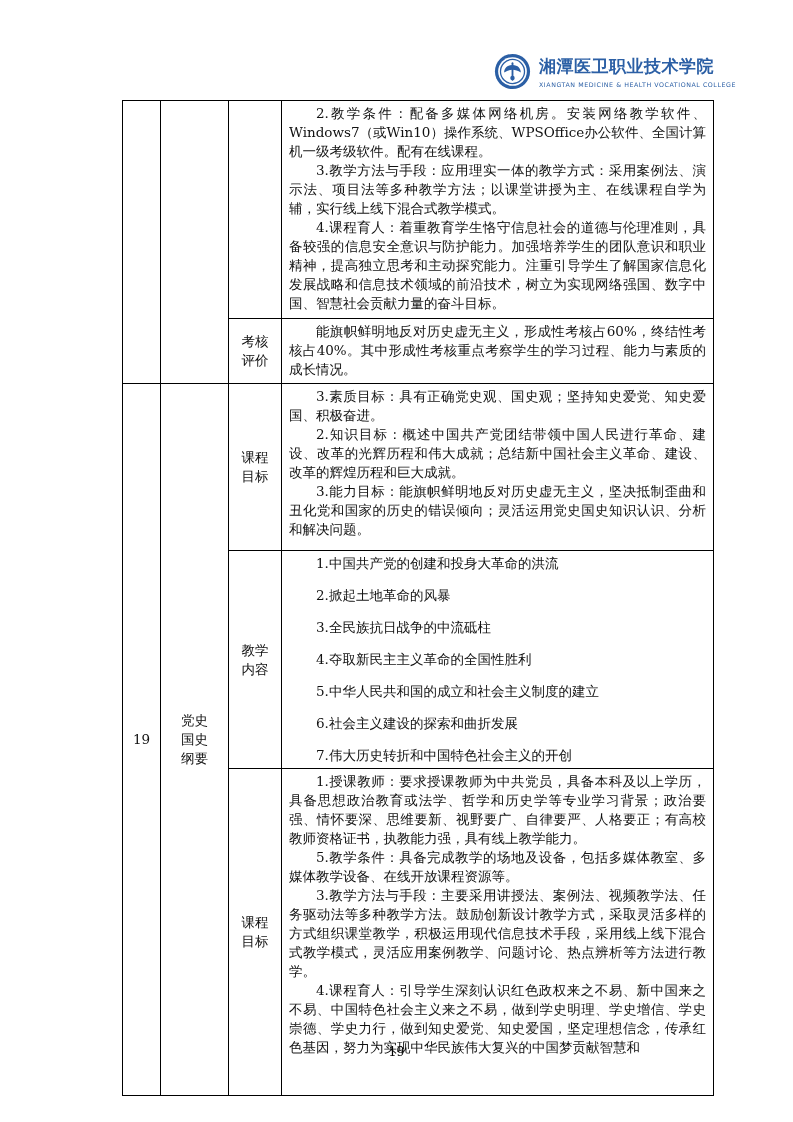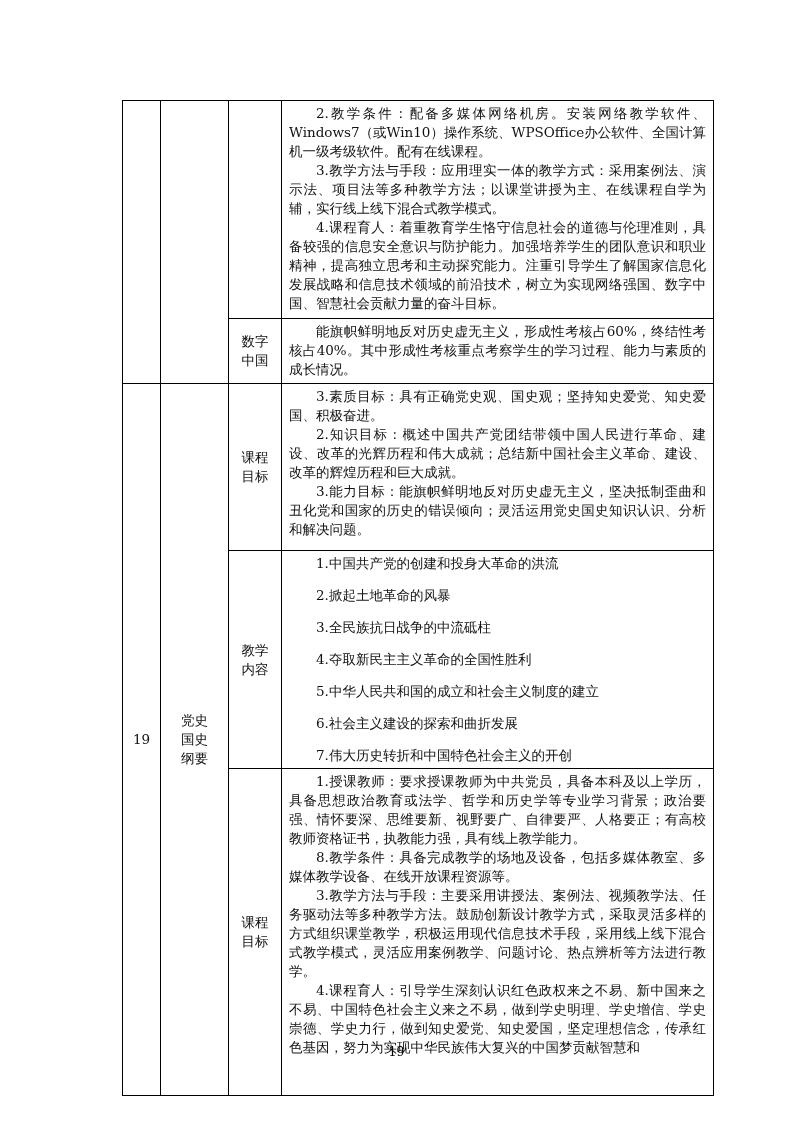--- a/index.html
+++ b/index.html
@@ -92,20 +92,34 @@
     text-align: center;
     font-size: 12.5px;
     color: #000000;
   }
 </style>
 </head>
 <body>
 
 <div class="page">
 
+  <div class="header">
+    <svg class="emblem" viewBox="0 0 40 40" aria-hidden="true">
+      <circle cx="20" cy="20" r="19" fill="#2b5fa5"></circle>
+      <circle cx="20" cy="20" r="15.5" fill="#ffffff"></circle>
+      <circle cx="20" cy="20" r="13" fill="none" stroke="#2b5fa5" stroke-width="1.4"></circle>
+      <rect x="19" y="10" width="2" height="20" rx="1" fill="#2b5fa5"></rect>
+      <path d="M20 13 C14 13 11 17 11 21 C14 19 17 18 20 18 C23 18 26 19 29 21 C29 17 26 13 20 13 Z" fill="#2b5fa5"></path>
+      <circle cx="20" cy="27" r="2.4" fill="#2b5fa5"></circle>
+    </svg>
+    <div class="logo-text">
+      <div class="logo-cn">湘潭医卫职业技术学院</div>
+      <div class="logo-en">XIANGTAN MEDICINE &amp; HEALTH VOCATIONAL COLLEGE</div>
+    </div>
+  </div>
 
   <table class="course-table">
     <colgroup>
       <col style="width:38px">
       <col style="width:68px">
       <col style="width:53px">
       <col style="width:432px">
     </colgroup>
 
     <tbody>
@@ -114,21 +128,21 @@
       <td class="c2" rowspan="2"></td>
       <td class="label"></td>
       <td class="c4">
         <p class="para">2.教学条件：配备多媒体网络机房。安装网络教学软件、Windows7（或Win10）操作系统、WPSOffice办公软件、全国计算机一级考级软件。配有在线课程。</p>
         <p class="para">3.教学方法与手段：应用理实一体的教学方式：采用案例法、演示法、项目法等多种教学方法；以课堂讲授为主、在线课程自学为辅，实行线上线下混合式教学模式。</p>
         <p class="para">4.课程育人：着重教育学生恪守信息社会的道德与伦理准则，具备较强的信息安全意识与防护能力。加强培养学生的团队意识和职业精神，提高独立思考和主动探究能力。注重引导学生了解国家信息化发展战略和信息技术领域的前沿技术，树立为实现网络强国、数字中国、智慧社会贡献力量的奋斗目标。</p>
       </td>
     </tr>
 
     <tr class="row-assess">
-      <td class="label">数字中国</td>
+      <td class="label">考核评价</td>
       <td class="c4">
         <p class="para">能旗帜鲜明地反对历史虚无主义，形成性考核占60%，终结性考核占40%。其中形成性考核重点考察学生的学习过程、能力与素质的成长情况。</p>
       </td>
     </tr>
 
     <tr class="row-goal">
       <td class="c1" rowspan="3">19</td>
       <td class="c2" rowspan="3">党史国史纲要</td>
       <td class="label">课程目标</td>
       <td class="c4">
@@ -148,21 +162,21 @@
         <p class="item">5.中华人民共和国的成立和社会主义制度的建立</p>
         <p class="item">6.社会主义建设的探索和曲折发展</p>
         <p class="item">7.伟大历史转折和中国特色社会主义的开创</p>
       </td>
     </tr>
 
     <tr class="row-req">
       <td class="label">课程目标</td>
       <td class="c4">
         <p class="para">1.授课教师：要求授课教师为中共党员，具备本科及以上学历，具备思想政治教育或法学、哲学和历史学等专业学习背景；政治要强、情怀要深、思维要新、视野要广、自律要严、人格要正；有高校教师资格证书，执教能力强，具有线上教学能力。</p>
-        <p class="para">8.教学条件：具备完成教学的场地及设备，包括多媒体教室、多媒体教学设备、在线开放课程资源等。</p>
+        <p class="para">5.教学条件：具备完成教学的场地及设备，包括多媒体教室、多媒体教学设备、在线开放课程资源等。</p>
         <p class="para">3.教学方法与手段：主要采用讲授法、案例法、视频教学法、任务驱动法等多种教学方法。鼓励创新设计教学方式，采取灵活多样的方式组织课堂教学，积极运用现代信息技术手段，采用线上线下混合式教学模式，灵活应用案例教学、问题讨论、热点辨析等方法进行教学。</p>
         <p class="para">4.课程育人：引导学生深刻认识红色政权来之不易、新中国来之不易、中国特色社会主义来之不易，做到学史明理、学史增信、学史崇德、学史力行，做到知史爱党、知史爱国，坚定理想信念，传承红色基因，努力为实现中华民族伟大复兴的中国梦贡献智慧和</p>
       </td>
     </tr>
   </tbody>
     </table>
 
   <div class="page-number">19</div>
 
 </div>

